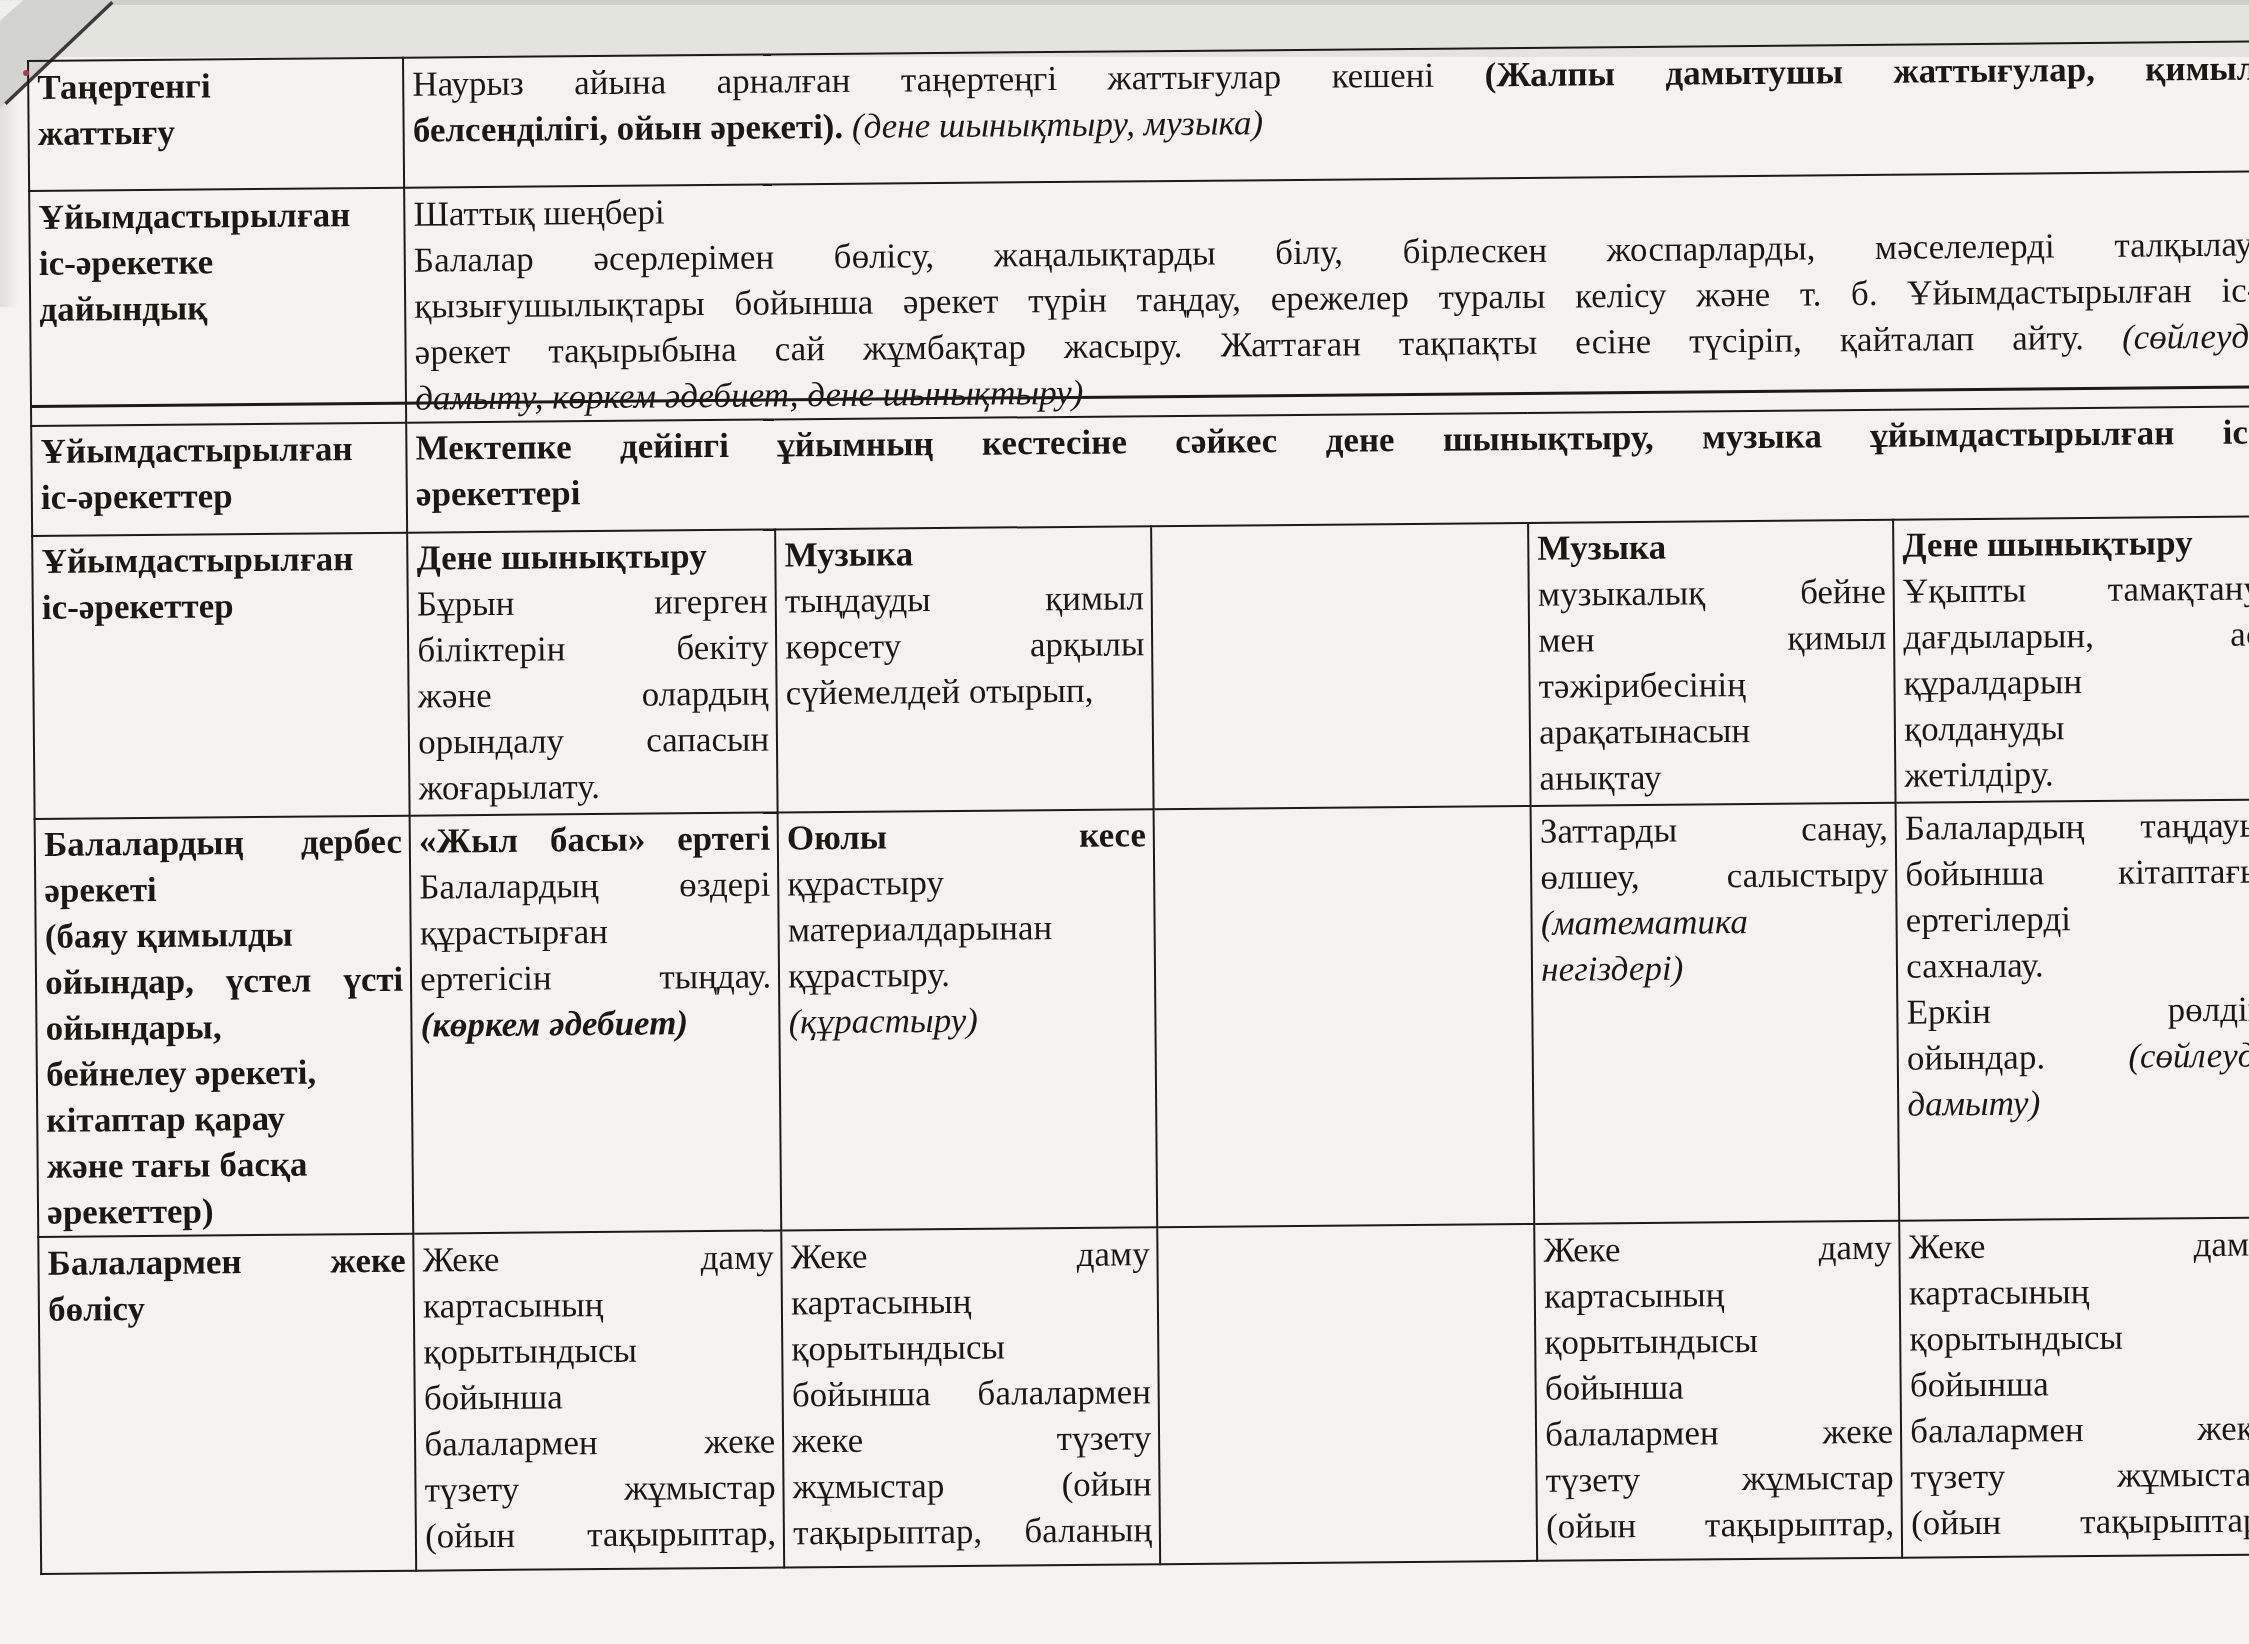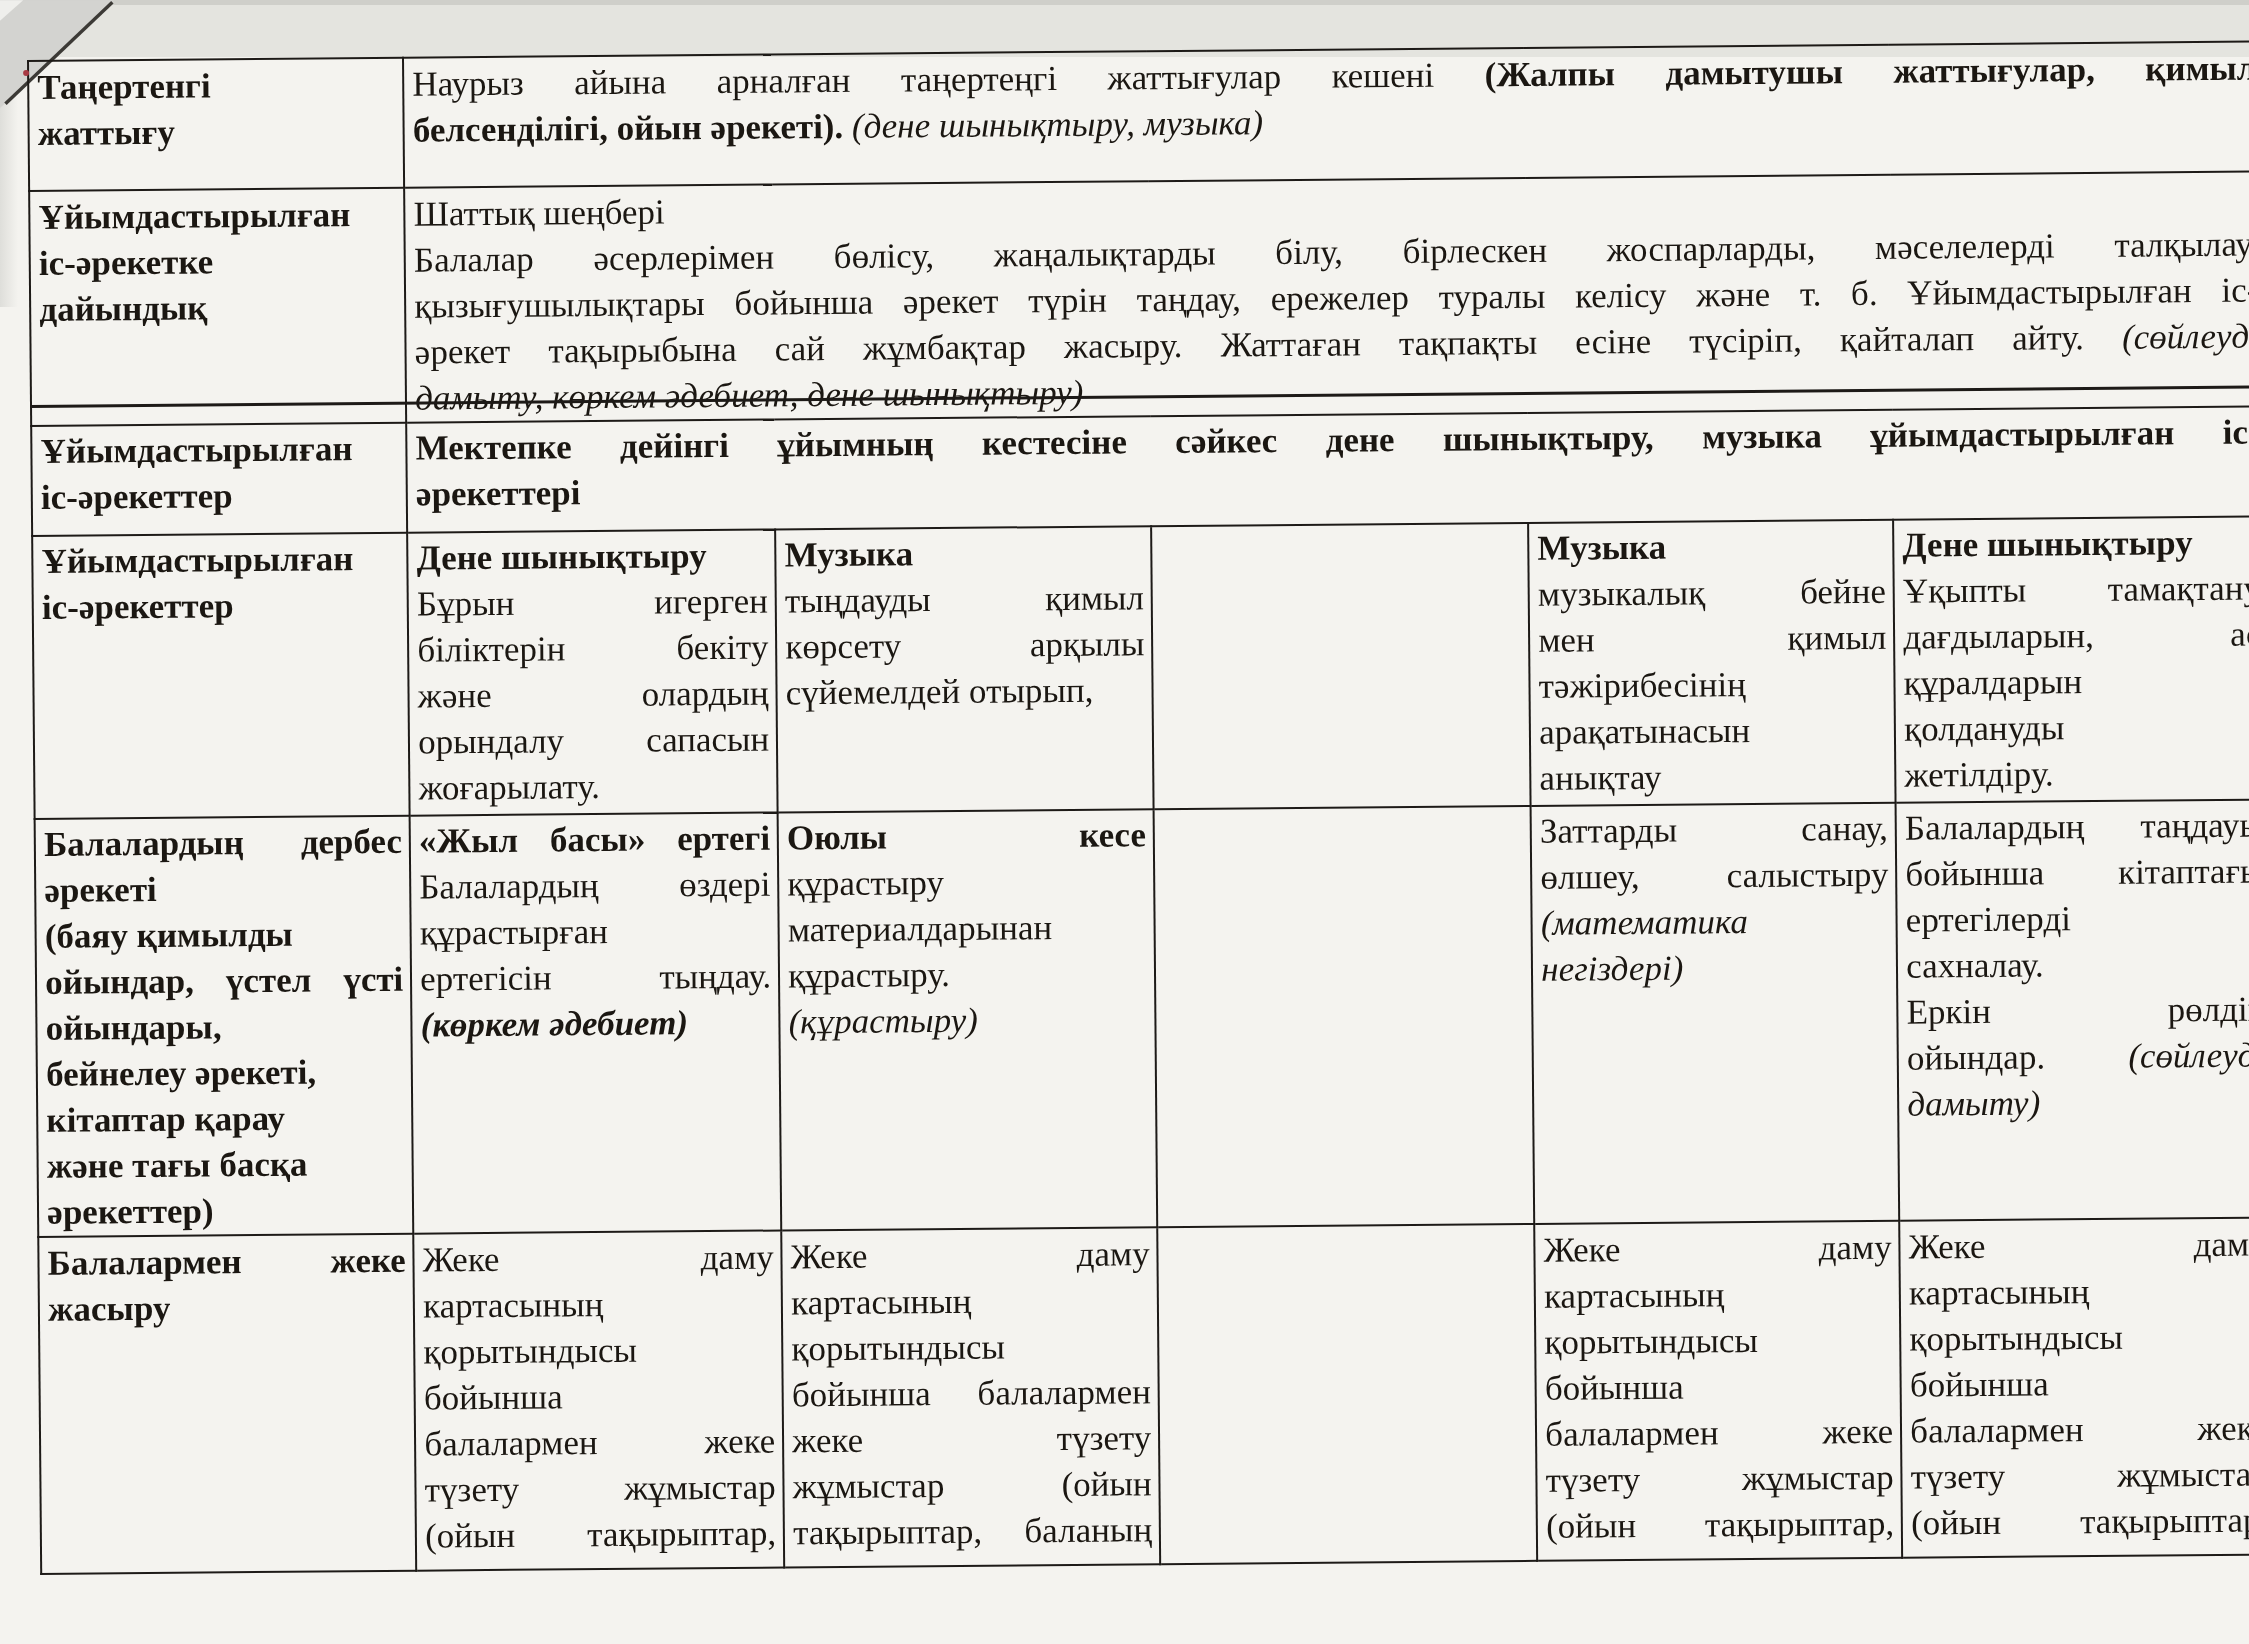--- a/index.html
+++ b/index.html
@@ -187,21 +187,21 @@
               <div class="line left"><span>ертегілерді</span></div>
               <div class="line left"><span>сахналау.</span></div>
               <div class="line just"><span>Еркін рөлдік</span></div>
               <div class="line just"><span>ойындар. </span><span class="i">(сөйлеуді</span></div>
               <div class="line left"><span class="i">дамыту)</span></div>
             </td>
           </tr>
           <tr class="r6">
             <td class="c1 bold">
               <div class="line just"><span>Балалармен жеке</span></div>
-              <div class="line left"><span>жасыру</span></div>
+              <div class="line left"><span>бөлісу</span></div>
             </td>
             <td class="c2">
               <div class="line just"><span>Жеке даму</span></div>
               <div class="line left"><span>картасының</span></div>
               <div class="line left"><span>қорытындысы</span></div>
               <div class="line left"><span>бойынша</span></div>
               <div class="line just"><span>балалармен жеке</span></div>
               <div class="line just"><span>түзету жұмыстар</span></div>
               <div class="line just"><span>(ойын тақырыптар,</span></div>
             </td>

